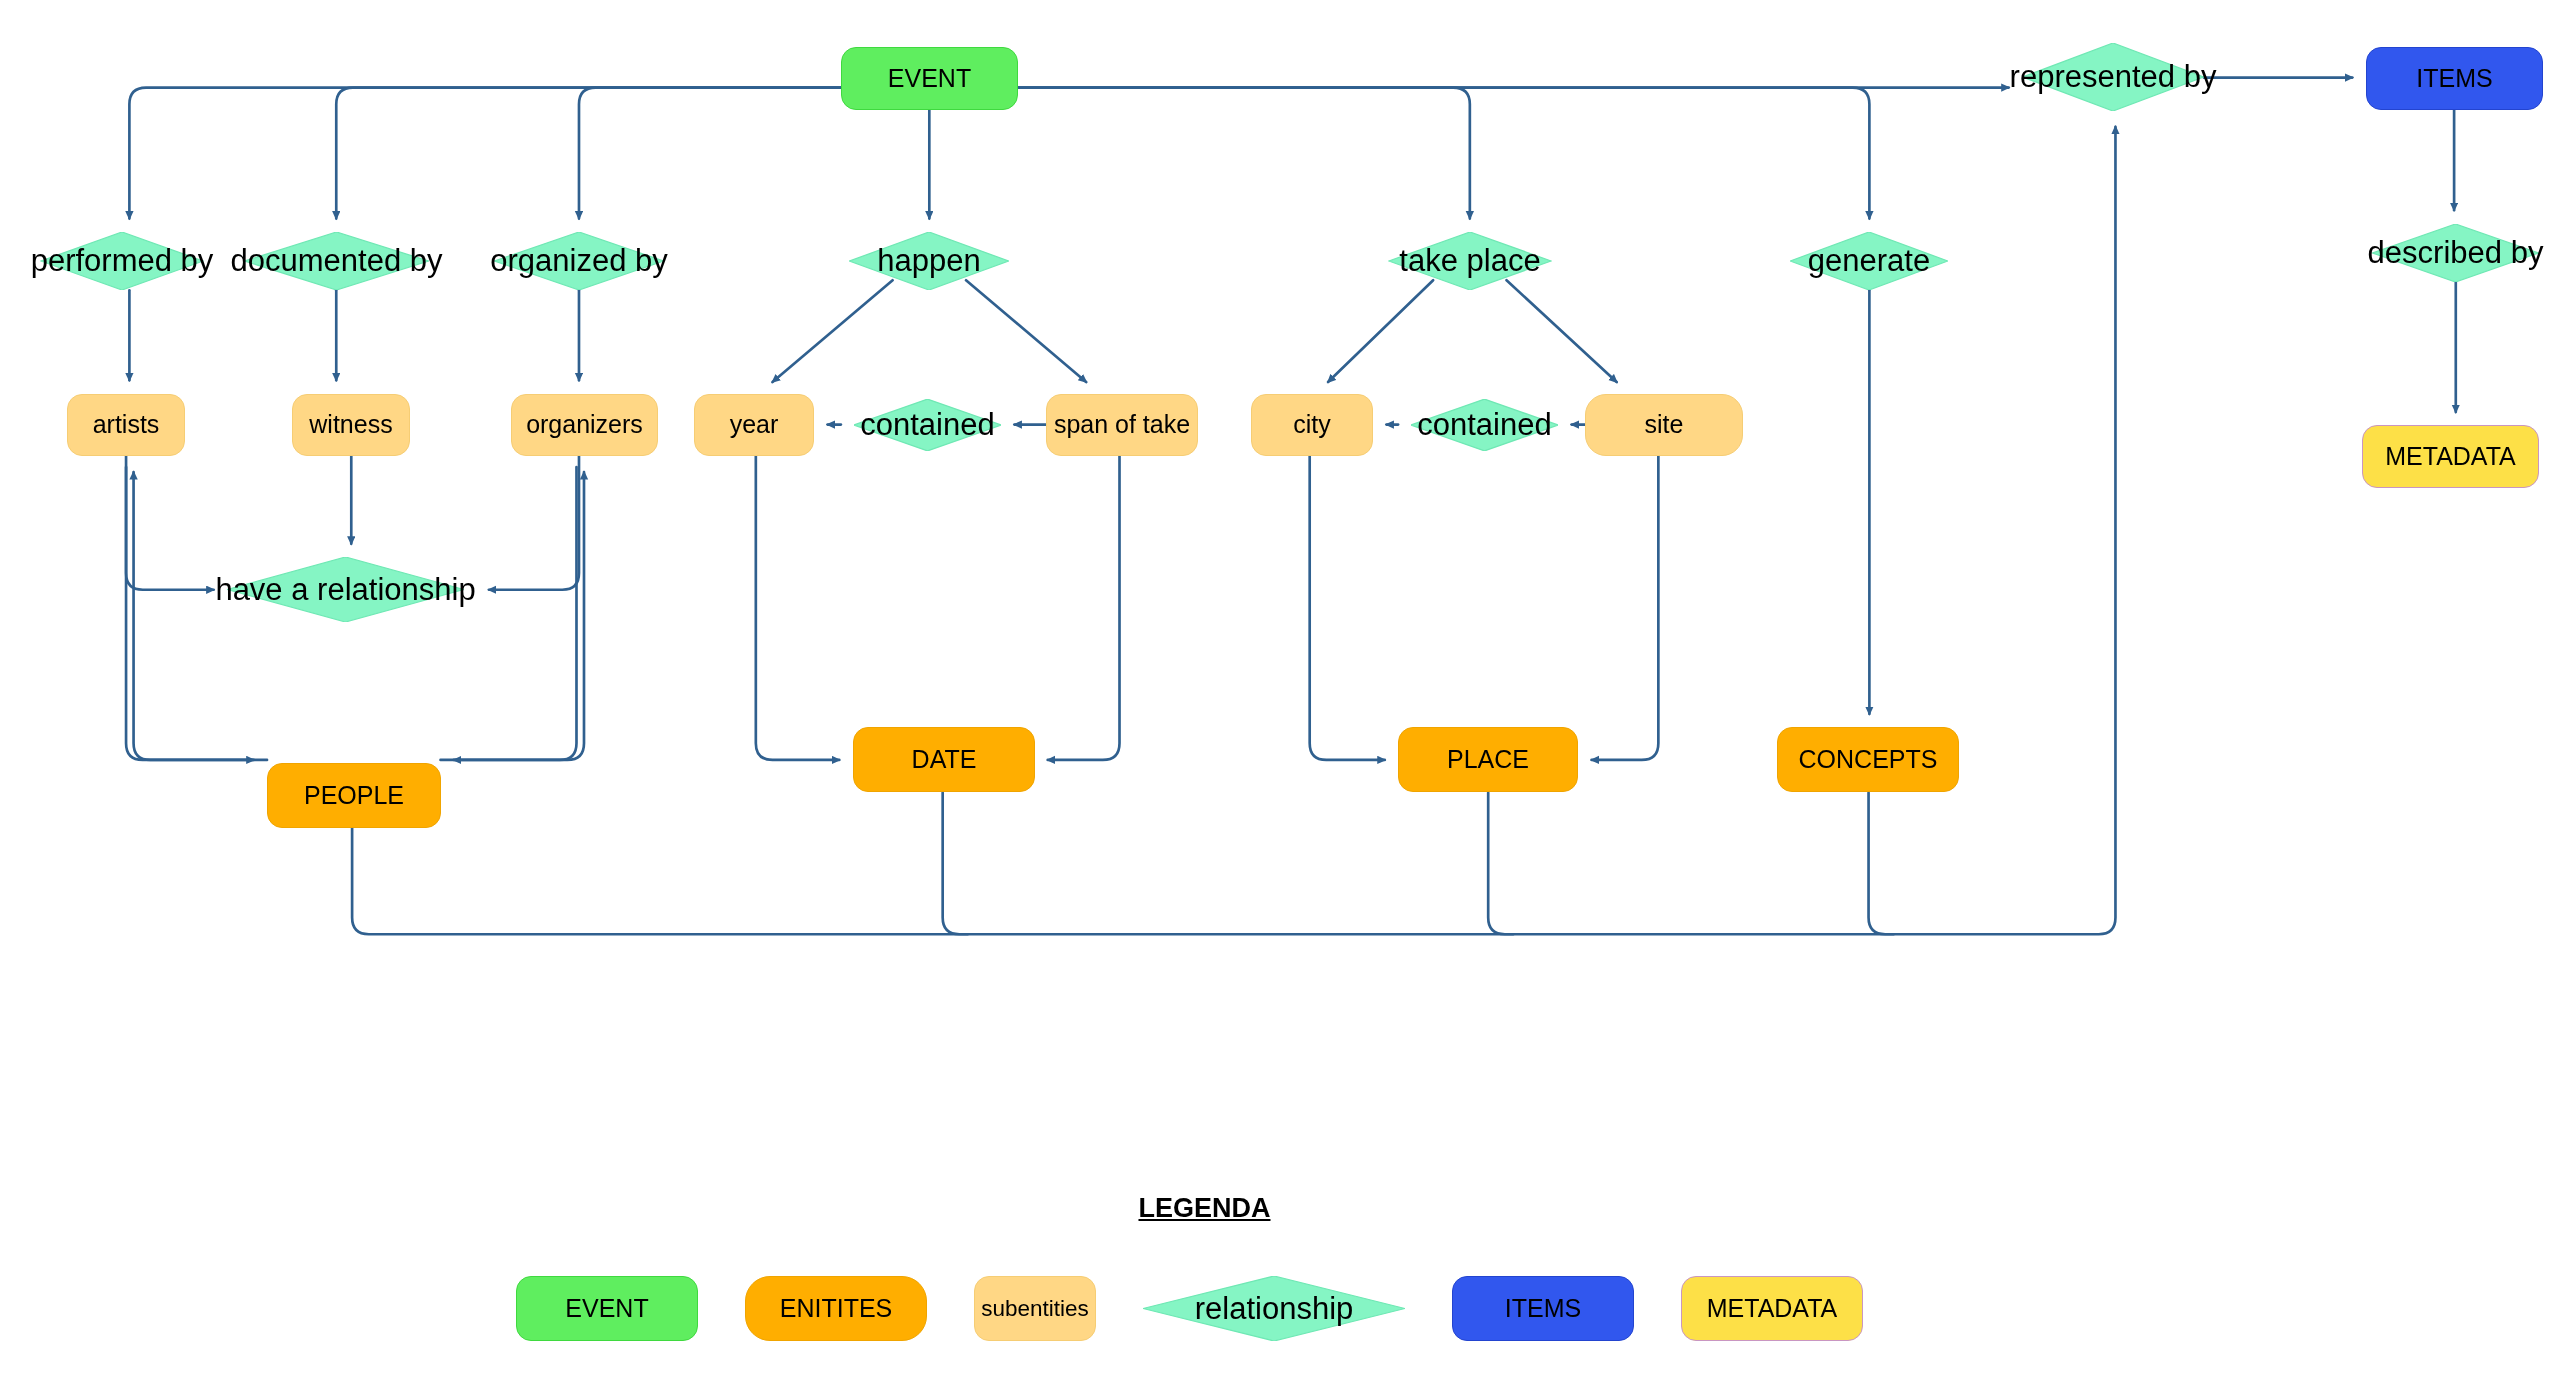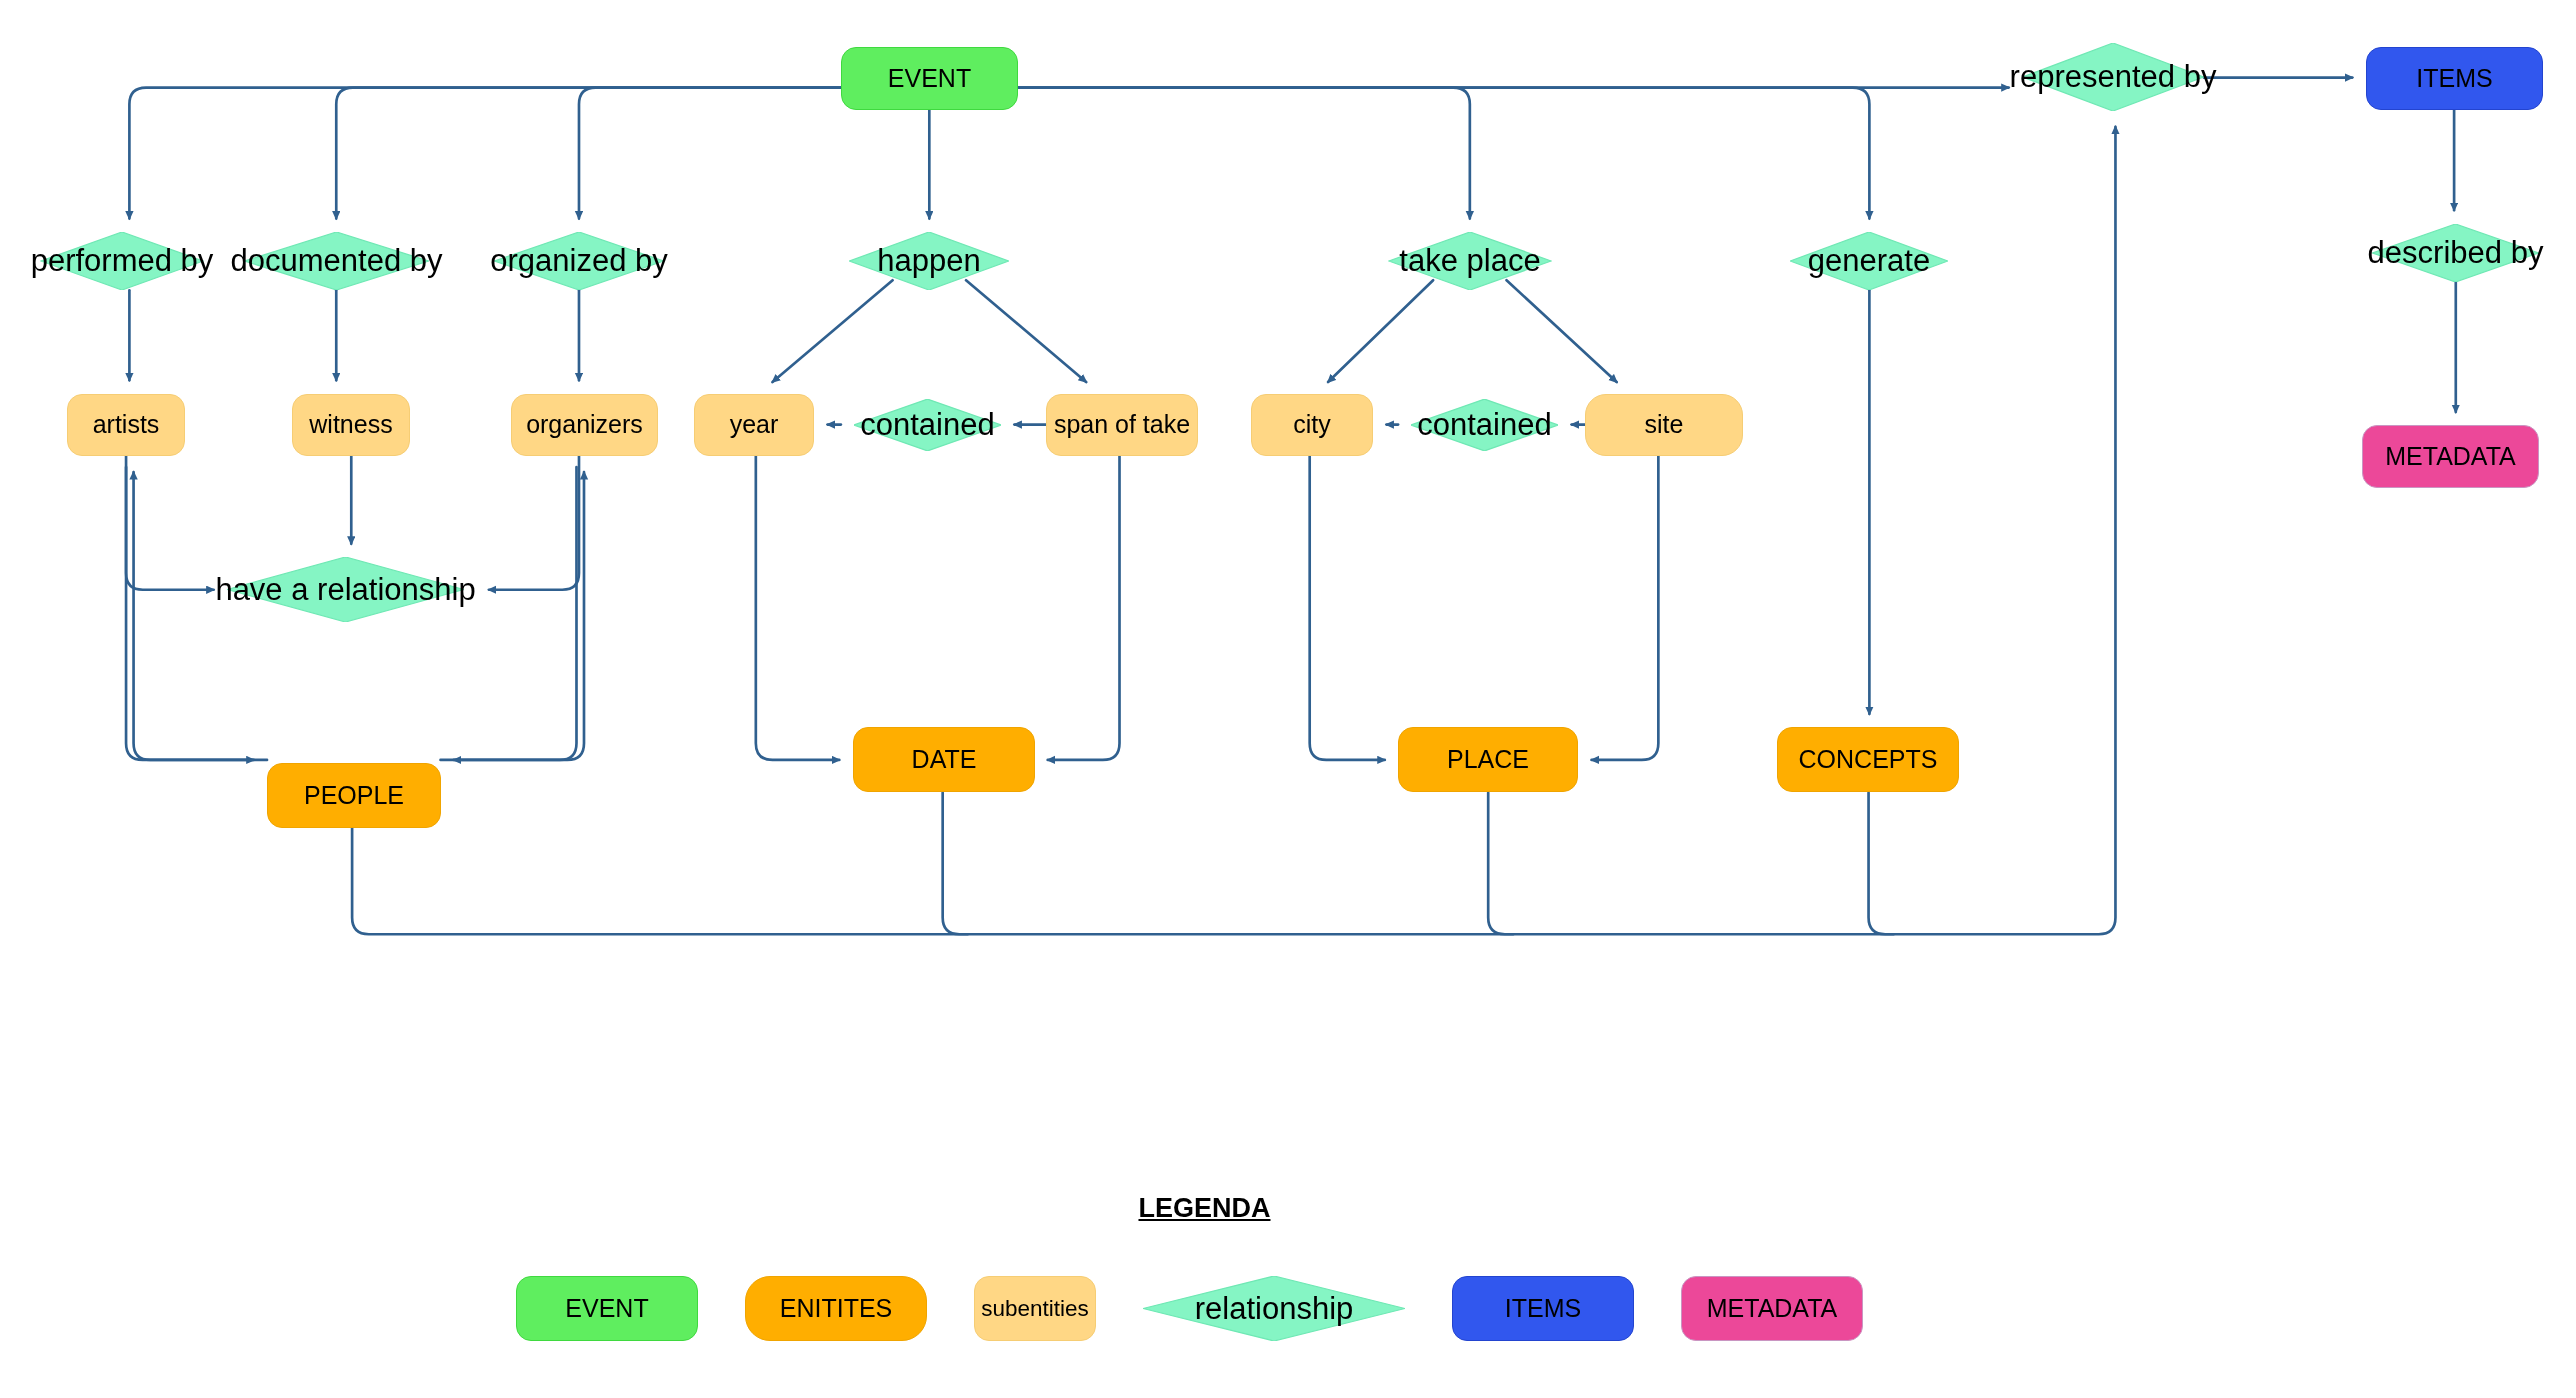--- a/index.html
+++ b/index.html
@@ -5,21 +5,21 @@
   html,body{margin:0;padding:0;background:#ffffff;}
   body{font-family:"Liberation Sans", sans-serif;}
   #canvas{position:relative;width:2576px;height:1398px;background:#ffffff;overflow:hidden;}
   #edges{position:absolute;left:0;top:0;width:2576px;height:1398px;}
   .node{position:absolute;box-sizing:border-box;display:flex;align-items:center;justify-content:center;text-align:center;color:#000000;line-height:1.1;}
   .rect{border-radius:15px;border:0.8px solid rgba(0,0,0,0.18);}
   .event{background:#5FEE5F;border:0.8px solid #3fd93f;font-size:25px;}
   .entity{background:#FFAE00;border:0.8px solid #f0a400;font-size:25px;}
   .sub{background:#FFD785;border:0.8px solid #f6cd74;font-size:25px;}
   .items{background:#3157EE;border:0.8px solid #2344cf;font-size:25px;}
-  .meta{background:#ec4899;border:0.8px solid #c996c2;font-size:25px;}
+  .meta{background:#fde047;border:0.8px solid #c996c2;font-size:25px;}
   .diamond{position:absolute;display:flex;align-items:center;justify-content:center;}
   .diamond svg{position:absolute;left:0;top:0;}
   .diamond span{position:relative;z-index:2;font-size:31px;color:#000;white-space:nowrap;}
   .legend-title{position:absolute;font-size:27px;font-weight:bold;color:#000;text-decoration:underline;text-align:center;}
   .legend-row{position:absolute;display:flex;align-items:center;}
   .legend-chip{box-sizing:border-box;display:flex;align-items:center;justify-content:center;border-radius:15px;color:#000;}
 </style>
 </head>
 <body>
 

